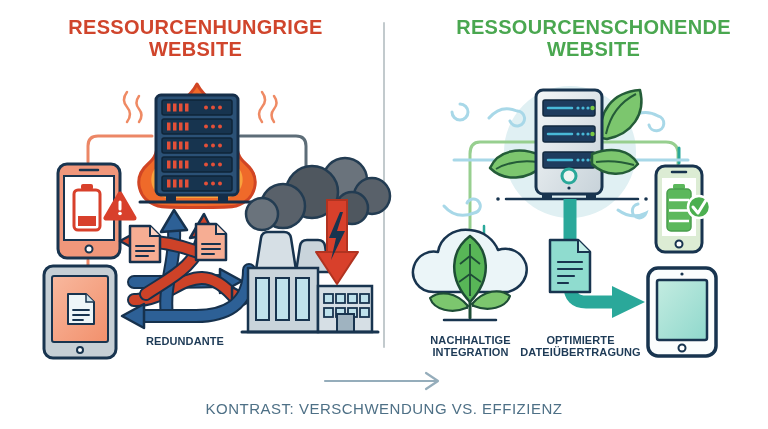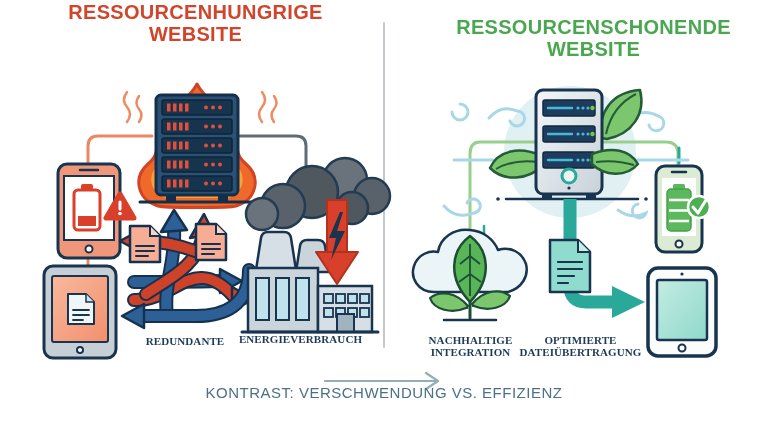--- a/index.html
+++ b/index.html
@@ -4,32 +4,32 @@
 <style>
   html,body{margin:0;padding:0;background:#fff;}
   .stage{position:relative;width:768px;height:429px;background:#ffffff;overflow:hidden;
          font-family:"Liberation Sans",sans-serif;}
   .art{position:absolute;left:0;top:0;width:768px;height:429px;}
   .title{position:absolute;text-align:center;font-weight:800;font-size:20px;line-height:1.08;
          letter-spacing:.3px;}
   .title.red{color:var(--red-title,#d0452c);}
   .title.green{color:var(--green-title,#4aa750);}
   .label{position:absolute;text-align:center;font-weight:700;font-size:11px;line-height:1.1;
-         color:var(--navy,#1d3a56);letter-spacing:.1px;font-family:Liberation Serif, serif;}
-  .caption{position:absolute;top:384px;left:0;width:768px;text-align:center;font-size:15px;
+         color:var(--navy,#1d3a56);letter-spacing:.1px;}
+  .caption{position:absolute;top:400px;left:0;width:768px;text-align:center;font-size:15px;
            font-weight:500;letter-spacing:.5px;color:var(--slate,#4e7086);}
   .divider{position:absolute;left:383px;top:22px;width:2px;height:326px;
            background:var(--divider,#c2cacd);border-radius:1px;}
 </style>
 </head>
 <body>
 
 <div class="stage">
 
-  <div class="title red" style="left:38px;top:2px;width:315px;">
+  <div class="title red" style="left:38px;top:17px;width:315px;">
     <span>RESSOURCENHUNGRIGE</span><br>
     <span>WEBSITE</span>
   </div>
   <div class="title green" style="left:436px;top:17px;width:315px;">
     <span>RESSOURCENSCHONENDE</span><br>
     <span>WEBSITE</span>
   </div>
 
   <div class="divider"></div>
 
@@ -327,23 +327,20 @@
 
     <g fill="none" stroke="#95adbb" stroke-width="2.2" stroke-linecap="round" stroke-linejoin="round">
       <path d="M325 381 H 436"></path>
       <path d="M426 373 L438 381 L426 389"></path>
     </g>
   </svg>
 
   <div class="label" style="left:105px;top:335px;width:160px;">
     <span>REDUNDANTE</span><br>
   </div>
-  <div class="label" style="left:228px;top:333px;width:145px;">
-    <span>ENERGIEVERBRAUCH</span>
-  </div>
   <div class="label" style="left:398px;top:334px;width:145px;">
     <span>NACHHALTIGE</span><br>
     <span>INTEGRATION</span>
   </div>
   <div class="label" style="left:503px;top:334px;width:155px;">
     <span>OPTIMIERTE</span><br>
     <span>DATEIÜBERTRAGUNG</span>
   </div>
 
   <div class="caption">KONTRAST: VERSCHWENDUNG VS. EFFIZIENZ</div>

